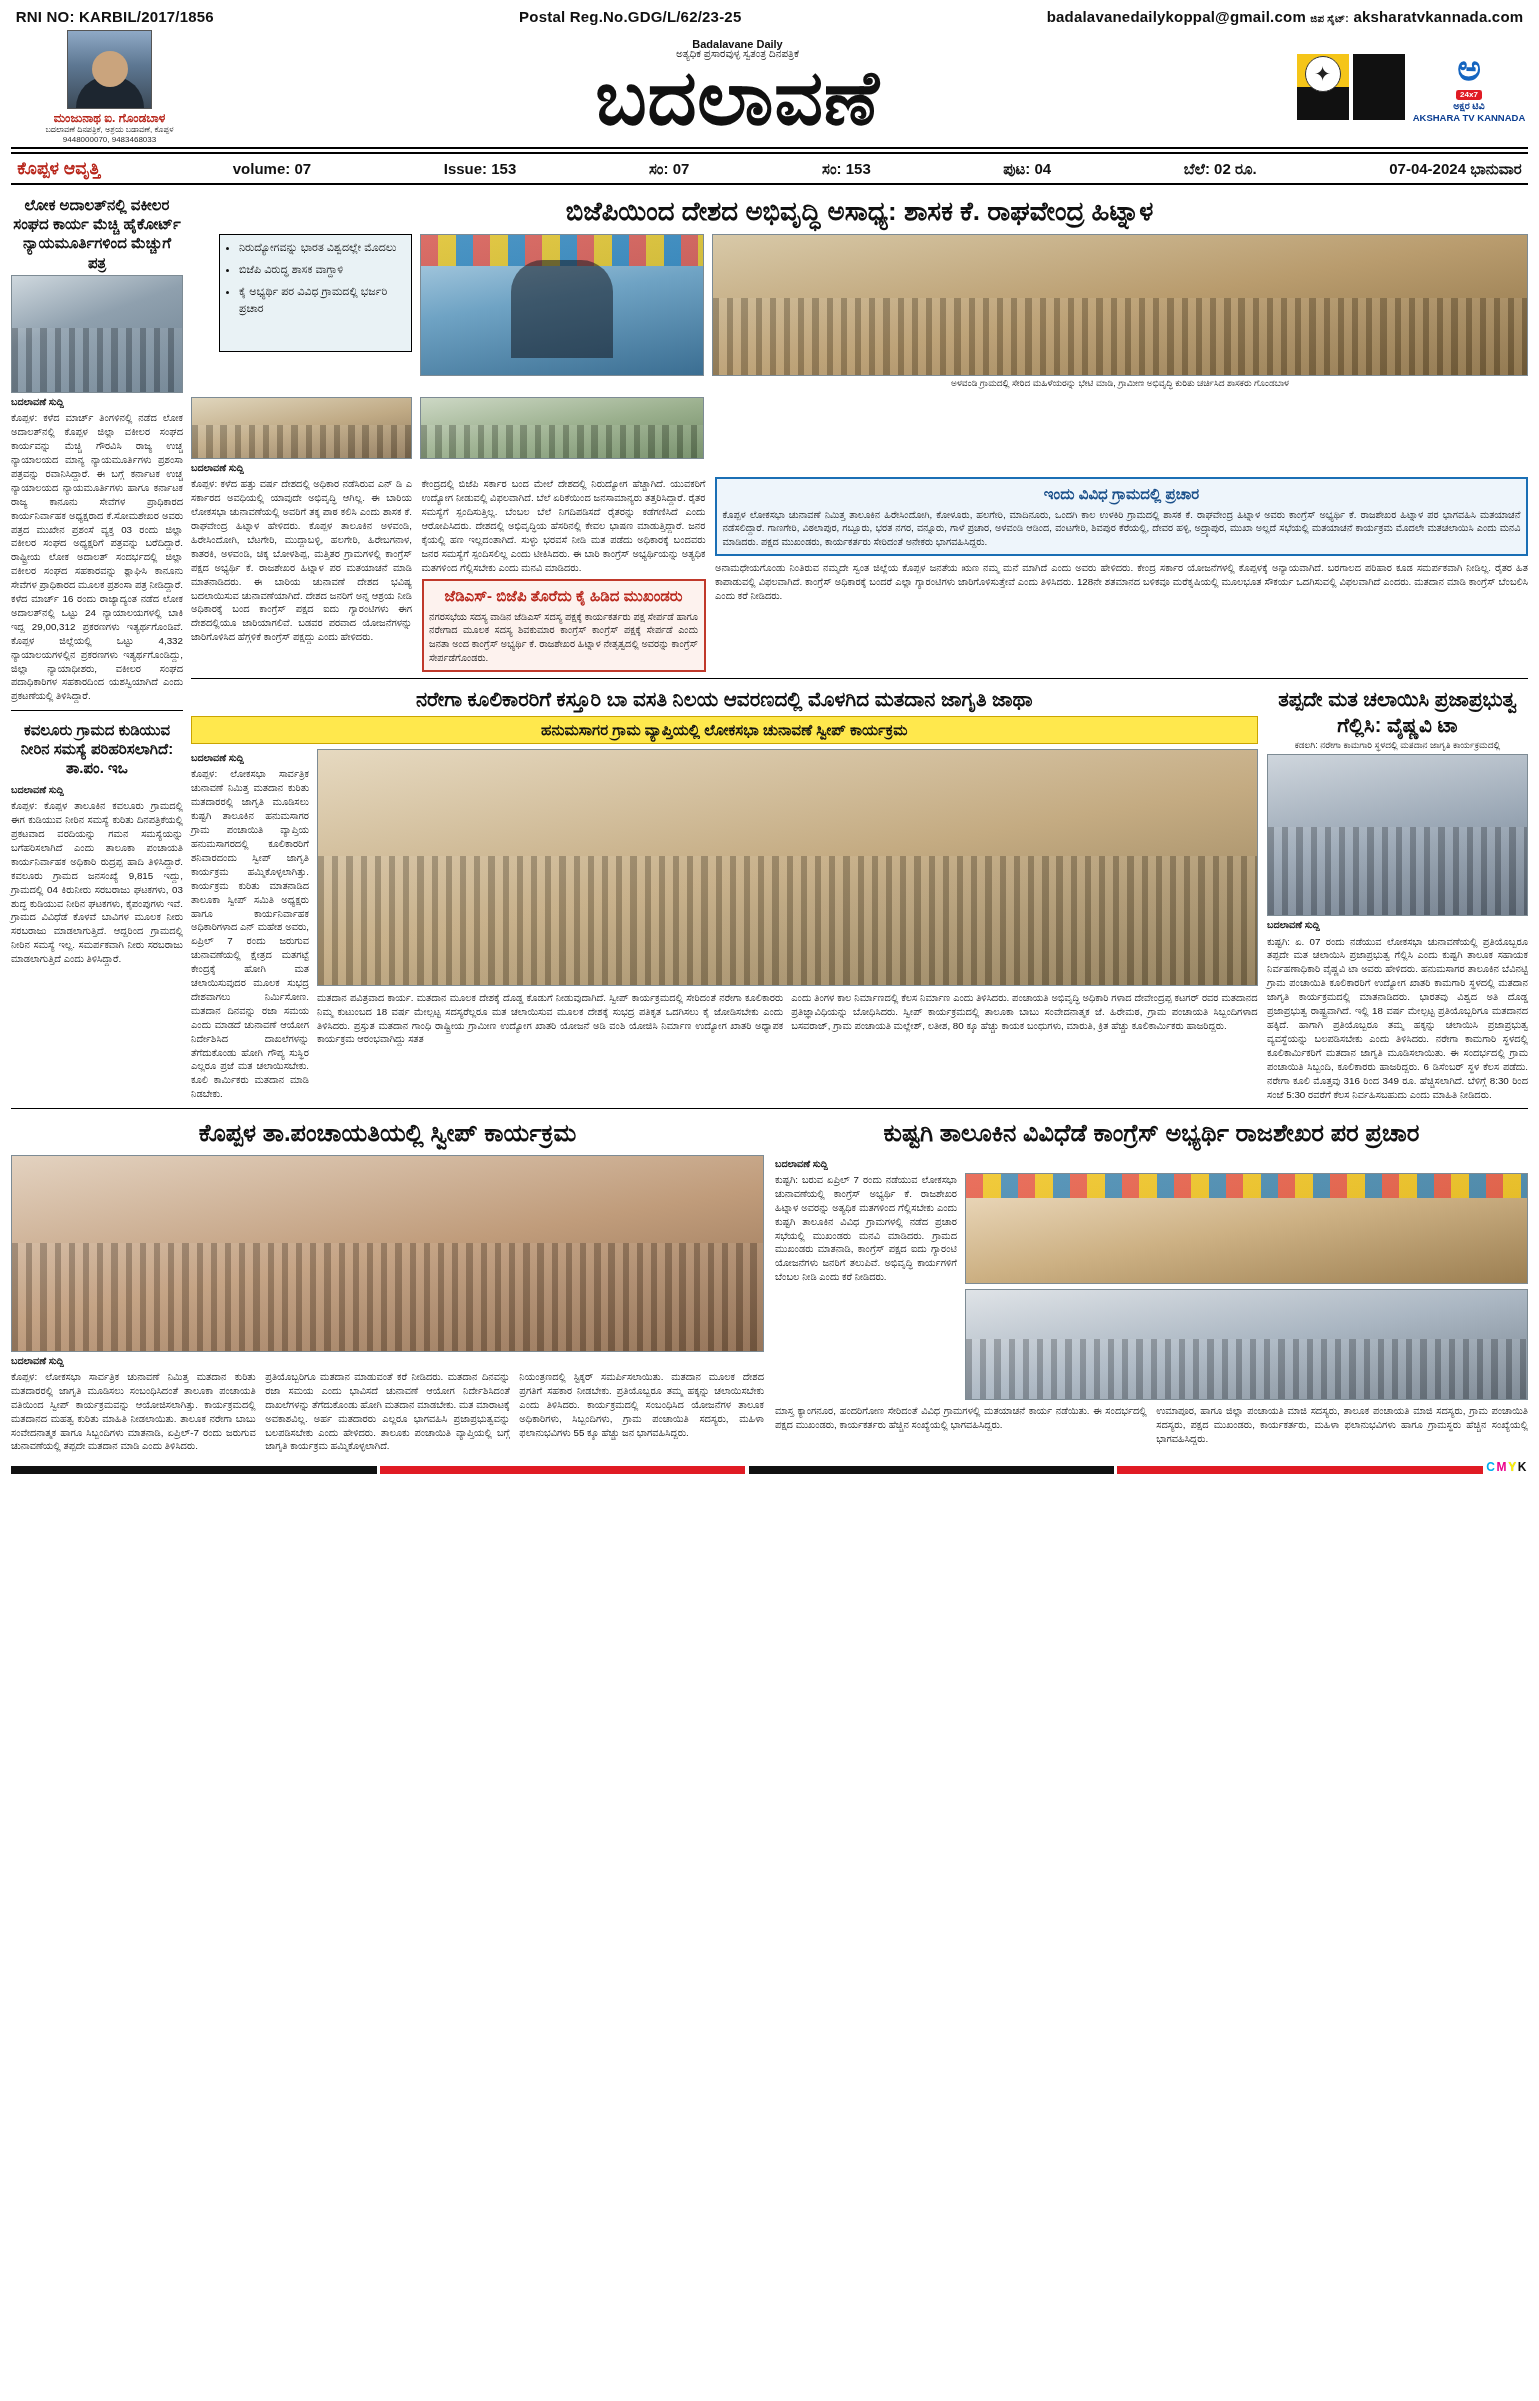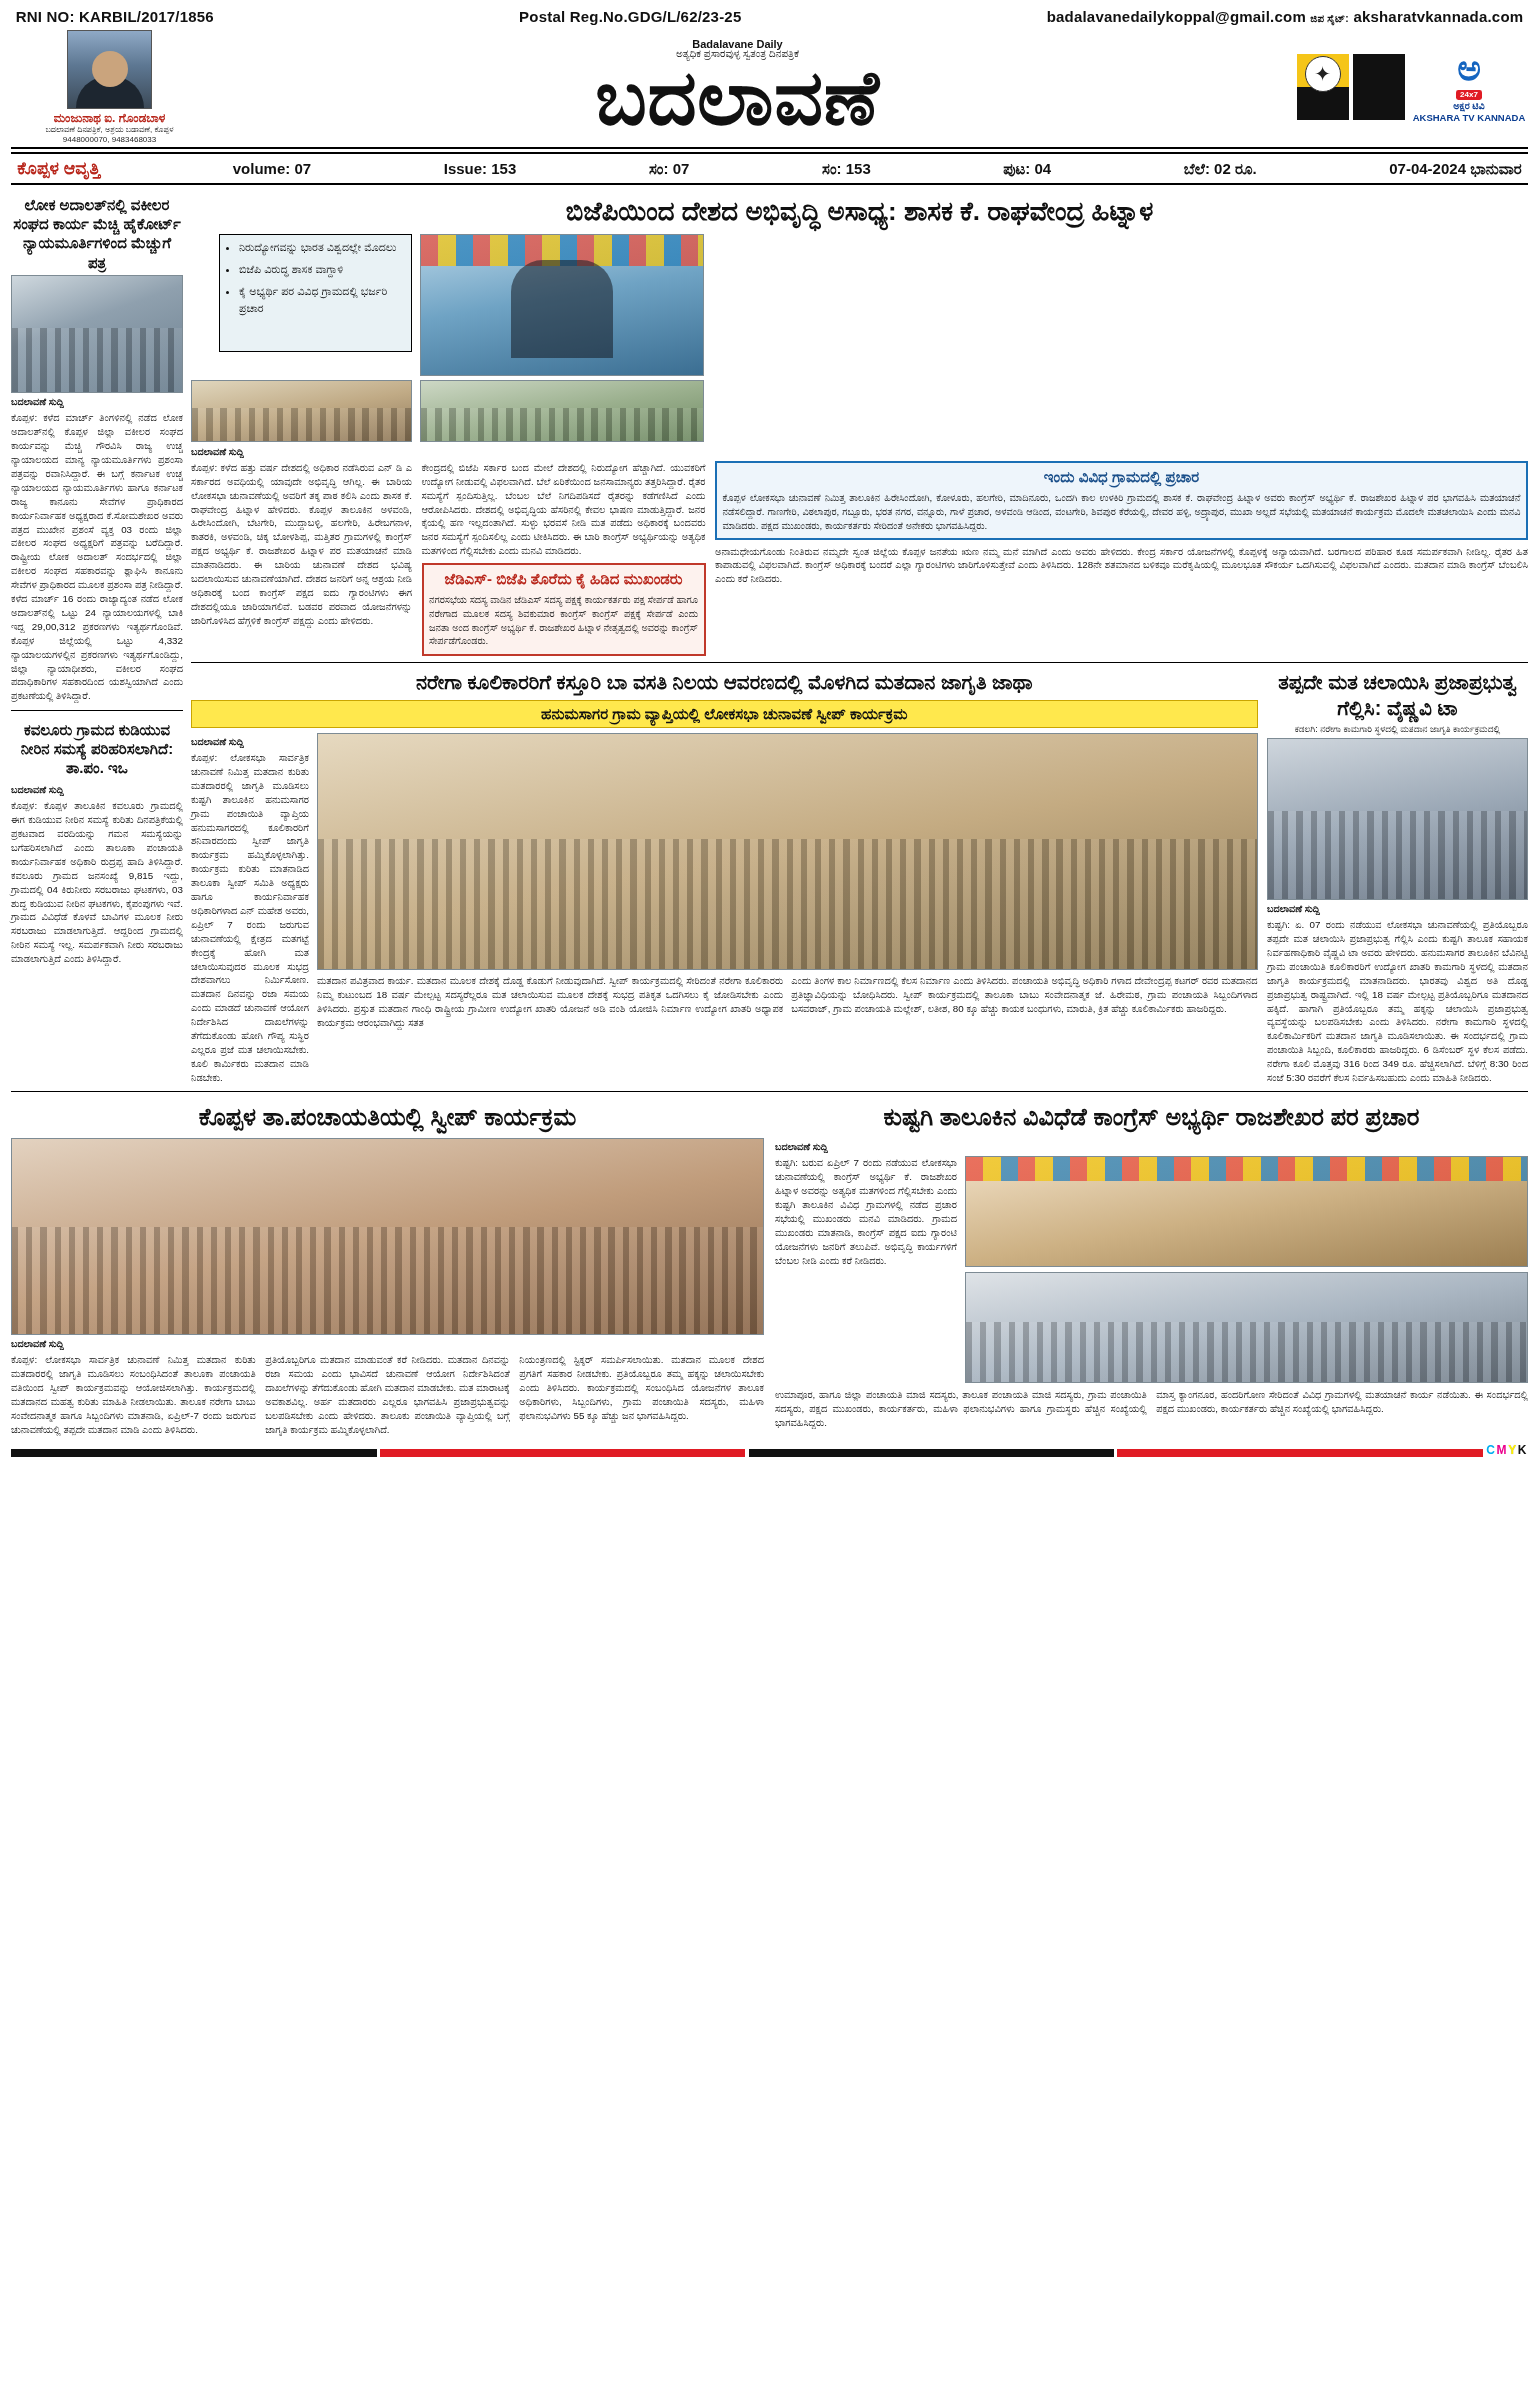--- a/index.html
+++ b/index.html
@@ -230,20 +230,26 @@
               <li>ಬಿಜೆಪಿ ವಿರುದ್ಧ ಶಾಸಕ ವಾಗ್ದಾಳಿ</li>
               <li>ಕೈ ಅಭ್ಯರ್ಥಿ ಪರ ವಿವಿಧ ಗ್ರಾಮದಲ್ಲಿ ಭರ್ಜರಿ ಪ್ರಚಾರ</li>
             </ul>
           </div>
         </div>
         <div style="width:284px;">
           <div class="photo ph2 speaker" style="height:142px;">
               <div class="ph-grad tent"></div>
             </div>
         </div>
+        <div style="flex:1;">
+          <div class="photo ph3 crowd" style="height:142px;">
+              <div class="ph-grad"></div>
+            </div>
+          <div class="caption">ಅಳವಂಡಿ ಗ್ರಾಮದಲ್ಲಿ ಸೇರಿದ ಮಹಿಳೆಯರನ್ನು ಭೇಟಿ ಮಾಡಿ, ಗ್ರಾಮೀಣ ಅಭಿವೃದ್ಧಿ ಕುರಿತು ಚರ್ಚಿಸಿದ ಶಾಸಕರು ಗೊಂಡಬಾಳ</div>
+        </div>
       </div>
 
       <div style="display:flex; gap:8px; margin-top:4.7px;">
         <div style="width:221px;">
           <div class="photo ph4 crowd" style="height:62px;">
               <div class="ph-grad"></div>
             </div>
         </div>
         <div style="width:284px;">
           <div class="photo ph5 crowd" style="height:62px;">
@@ -336,22 +342,22 @@
         <div style="flex:1;">
           <div class="photo ph10 tent" style="height:111px;">
               <div class="ph-grad"></div>
             </div>
           <div class="photo ph9 crowd" style="height:111px;margin-top:4.7px;">
               <div class="ph-grad"></div>
             </div>
         </div>
       </div>
       <div style="display:flex; gap:9.5px; margin-top:4.7px;">
+        <div class="storytext" style="flex:1;">ಮಾಸ್ತ ಕ್ಯಾಂಗನೂರ, ಹಂದರಿಗೋಣ ಸೇರಿದಂತೆ ವಿವಿಧ ಗ್ರಾಮಗಳಲ್ಲಿ ಮತಯಾಚನೆ ಕಾರ್ಯ ನಡೆಯಿತು. ಈ ಸಂದರ್ಭದಲ್ಲಿ ಪಕ್ಷದ ಮುಖಂಡರು, ಕಾರ್ಯಕರ್ತರು ಹೆಚ್ಚಿನ ಸಂಖ್ಯೆಯಲ್ಲಿ ಭಾಗವಹಿಸಿದ್ದರು.</div>
         <div class="storytext" style="flex:1;">ಉಮಾಪೂರ, ಹಾಗೂ ಜಿಲ್ಲಾ ಪಂಚಾಯತಿ ಮಾಜಿ ಸದಸ್ಯರು, ತಾಲೂಕ ಪಂಚಾಯತಿ ಮಾಜಿ ಸದಸ್ಯರು, ಗ್ರಾಮ ಪಂಚಾಯಿತಿ ಸದಸ್ಯರು, ಪಕ್ಷದ ಮುಖಂಡರು, ಕಾರ್ಯಕರ್ತರು, ಮಹಿಳಾ ಫಲಾನುಭವಿಗಳು ಹಾಗೂ ಗ್ರಾಮಸ್ಥರು ಹೆಚ್ಚಿನ ಸಂಖ್ಯೆಯಲ್ಲಿ ಭಾಗವಹಿಸಿದ್ದರು.</div>
-        <div class="storytext" style="flex:1;">ಮಾಸ್ತ ಕ್ಯಾಂಗನೂರ, ಹಂದರಿಗೋಣ ಸೇರಿದಂತೆ ವಿವಿಧ ಗ್ರಾಮಗಳಲ್ಲಿ ಮತಯಾಚನೆ ಕಾರ್ಯ ನಡೆಯಿತು. ಈ ಸಂದರ್ಭದಲ್ಲಿ ಪಕ್ಷದ ಮುಖಂಡರು, ಕಾರ್ಯಕರ್ತರು ಹೆಚ್ಚಿನ ಸಂಖ್ಯೆಯಲ್ಲಿ ಭಾಗವಹಿಸಿದ್ದರು.</div>
       </div>
     </div>
   </div>
 
   <div class="footerbar">
     <div class="fbar" style="background:#111;"></div>
     <div class="fbar" style="background:#e01b24;"></div>
     <div class="fbar" style="background:#111;"></div>
     <div class="fbar" style="background:#e01b24;"></div>
     <div class="cmyk">

